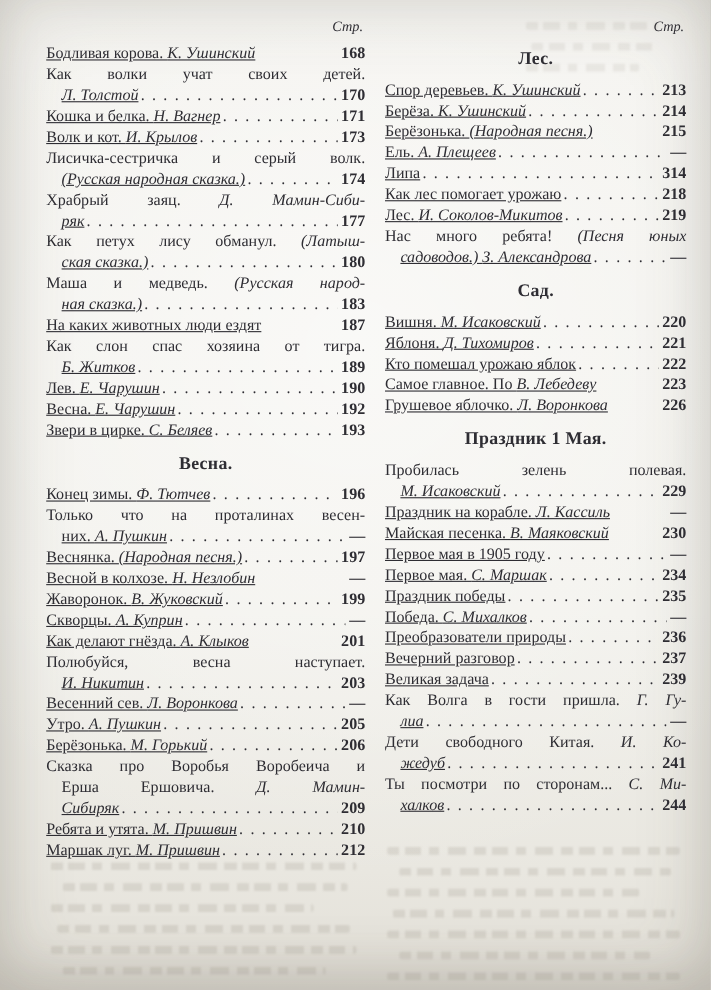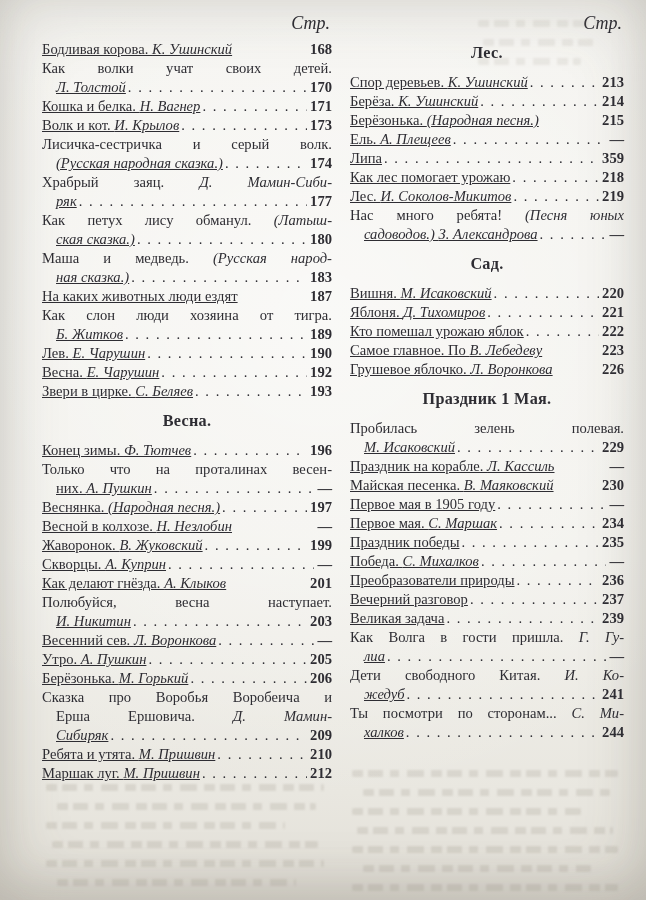--- a/index.html
+++ b/index.html
@@ -20,21 +20,21 @@
     line-height:19px;
   }
 
   .col{ position:absolute; top:14px; }
   [data-column="0"]{ left:42px;  width:290px; }
   [data-column="1"]{ left:350px; width:274px; }
 
   .col-header{
     text-align:right;
     font-style:italic;
-    font-size:18px;
+    font-size:13px;
     margin-bottom:7px;
     padding-right:2px;
   }
 
   .section-title{
     text-align:center;
     font-weight:bold;
     font-size:16.2px;
     margin:11px 0 10px;
     letter-spacing:.3px;
@@ -157,21 +157,21 @@
           </div>
         </div>
         <div class="entry">
           <div class="line last">
             <span class="segs"><span>На каких животных люди ездят</span></span>
             <span class="leader"></span>
             <span class="pg">187</span>
           </div>
         </div>
         <div class="entry">
-          <div class="line justify"><span>Как слон люди хозяина от тигра.</span></div>
+          <div class="line justify"><span>Как слон спас хозяина от тигра.</span></div>
           <div class="line cont last">
             <span class="segs"><span class="i">Б. Житков</span></span>
             <span class="leader dots"></span>
             <span class="pg">189</span>
           </div>
         </div>
         <div class="entry">
           <div class="line last">
             <span class="segs"><span>Лев. </span><span class="i">Е. Чарушин</span></span>
             <span class="leader dots"></span>
@@ -327,21 +327,21 @@
           <div class="line last">
             <span class="segs"><span>Ель. </span><span class="i">А. Плещеев</span></span>
             <span class="leader dots"></span>
             <span class="pg">—</span>
           </div>
         </div>
         <div class="entry">
           <div class="line last">
             <span class="segs"><span>Липа</span></span>
             <span class="leader dots"></span>
-            <span class="pg">359</span>
+            <span class="pg">314</span>
           </div>
         </div>
         <div class="entry">
           <div class="line last">
             <span class="segs"><span>Как лес помогает урожаю</span></span>
             <span class="leader dots"></span>
             <span class="pg">218</span>
           </div>
         </div>
         <div class="entry">

